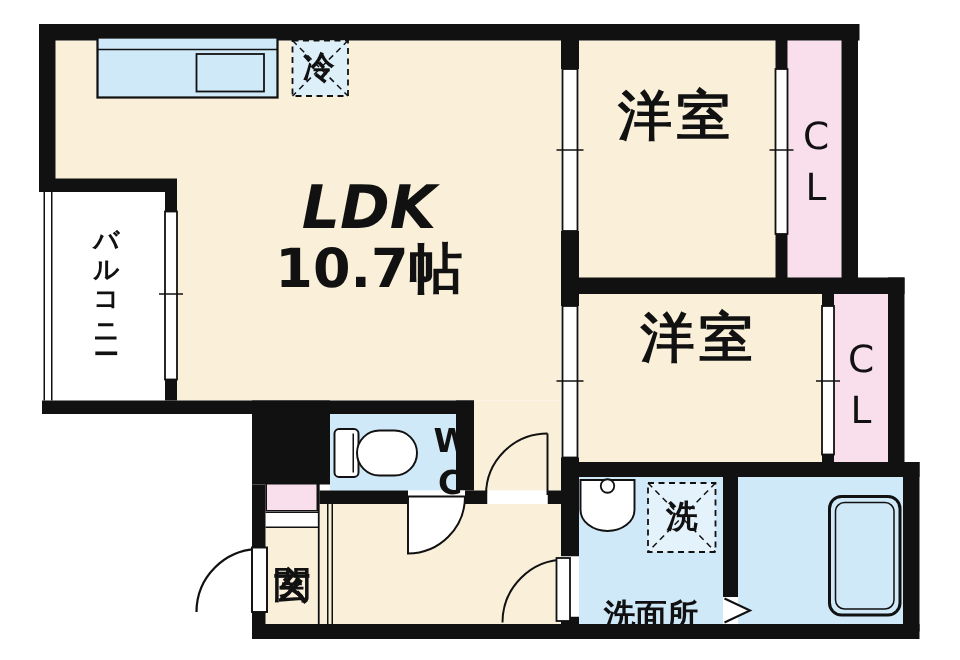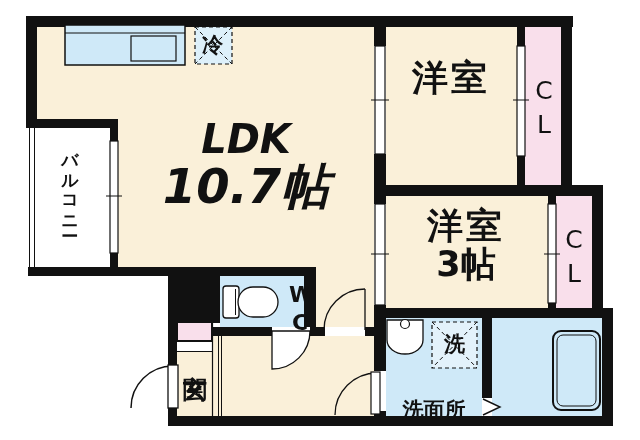--- a/index.html
+++ b/index.html
@@ -160,30 +160,29 @@
 
     <g>
       <line x1="212.5" y1="320" x2="212.5" y2="416" stroke="#111" stroke-width="1.2"></line>
       <line x1="218.5" y1="336" x2="218.5" y2="416" stroke="#111" stroke-width="1"></line>
       <line x1="221.5" y1="336" x2="221.5" y2="416" stroke="#111" stroke-width="1"></line>
     </g>
   </svg>
 
   <div class="lbl center" style="left:146px;top:118px;width:200px;">
     <div style="font-size:40px;font-style:italic;">LDK</div>
-    <div style="font-size:48px;font-style:italic;">10.7帖</div>
+    <div style="font-size:36px;">10.7帖</div>
   </div>
 
   <div class="lbl center" style="left:381px;top:59px;width:140px;">
     <div style="font-size:36px;letter-spacing:3px;">洋室</div>
   </div>
 
   <div class="lbl center" style="left:396px;top:207px;width:140px;">
     <div style="font-size:36px;letter-spacing:3px;">洋室</div>
-    <div style="font-size:35px;">3帖</div>
   </div>
 
   <div class="lbl stack" style="left:531px;top:74px;width:26px;font-size:25px;font-weight:normal;line-height:1.35;">CL</div>
 
   <div class="lbl stack" style="left:561px;top:223px;width:26px;font-size:25px;font-weight:normal;line-height:1.35;">CL</div>
 
   <div class="lbl stack" style="left:289px;top:281px;width:22px;font-size:22px;line-height:1.25;">WC</div>
 
   <div class="lbl vert" style="left:61px;top:141px;height:125px;font-size:17px;letter-spacing:2px;">バルコニー</div>
 

